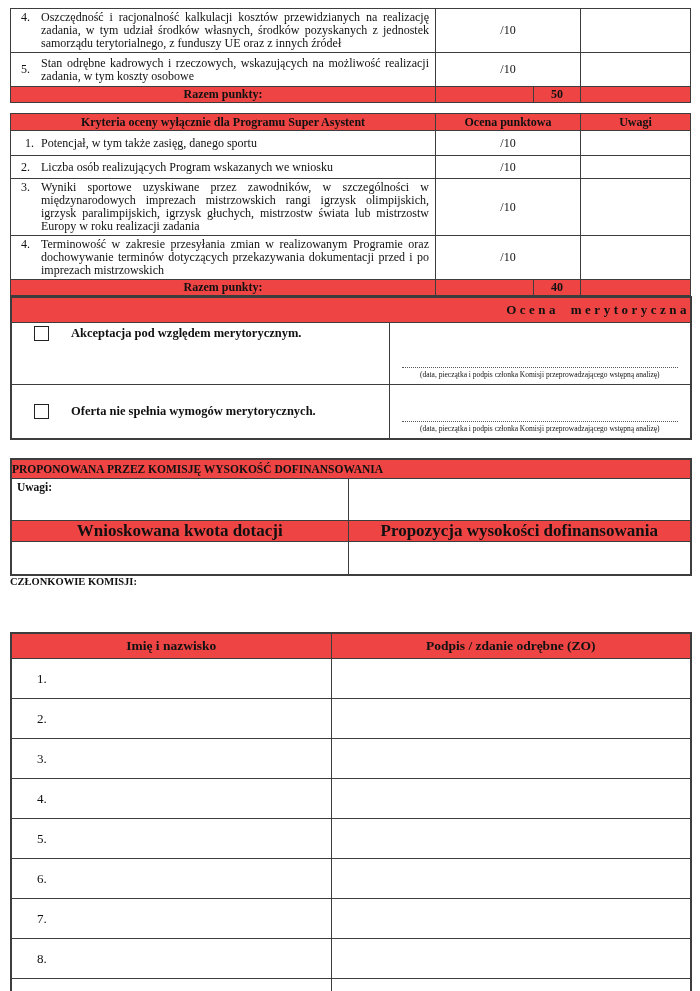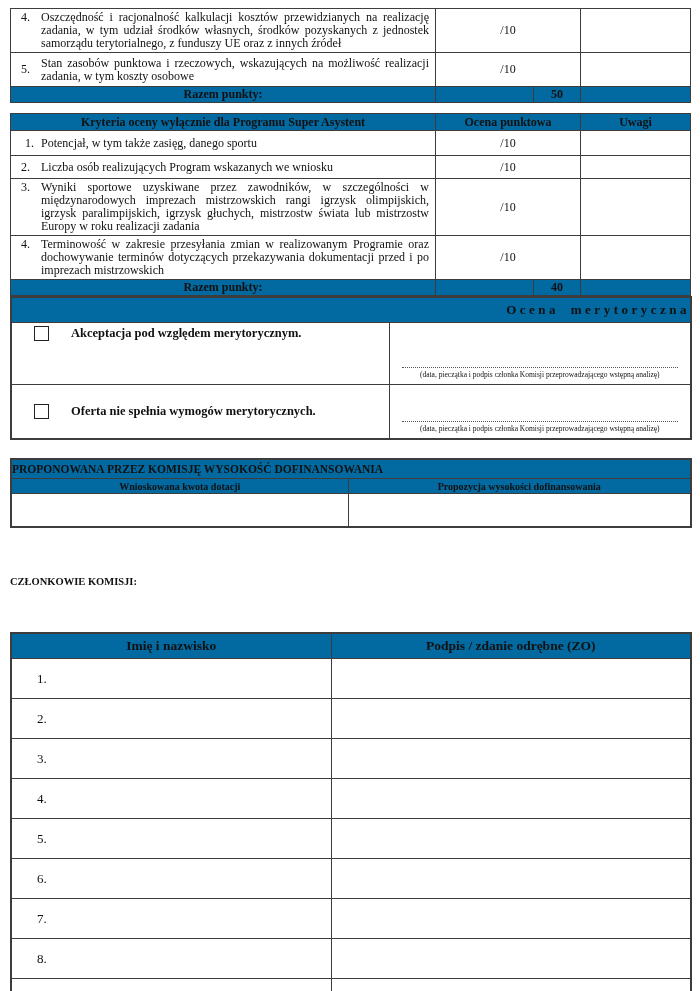--- a/index.html
+++ b/index.html
@@ -4,21 +4,21 @@
 <style>
   html,body { margin:0; padding:0; background:#ffffff; }
   .page {
     position:relative; width:700px; height:991px; background:#ffffff;
     font-family:"Liberation Serif", serif; color:#111; overflow:hidden;
   }
   table { border-collapse:collapse; table-layout:fixed; width:680px; }
   td { border:1px solid #3d3d3d; padding:0; vertical-align:middle; overflow:hidden; }
   .tbl { position:absolute; left:10px; }
   .outer { border:2px solid #3d3d3d; }
-  .gray { background:#0369a1; }
+  .gray { background:#ef4444; }
 
   
   .crit-cell { display:flex; align-items:flex-start; padding:2px 6px 2px 4px;
                font-size:12px; line-height:13px; }
   .crit-cell.vcenter { align-items:center; }
   .num { flex:none; width:26px; padding-left:6px; box-sizing:border-box; }
   .num.indent { padding-left:10px; }
   .crit-text { flex:1; text-align:justify; }
   .score-cell { text-align:center; font-size:12px; }
   .hdr-cell { text-align:center; font-weight:bold; font-size:12px; }
@@ -34,21 +34,21 @@
               border:1.5px solid #222; background:#fff; margin-right:22px; }
   .merit-label { font-weight:bold; font-size:12.5px; }
   .merit-right { vertical-align:bottom; }
   .sig-block { padding:0 12px 5px 12px; }
   .dotline { border-bottom:1.5px dotted #555; height:10px; }
   .sig-caption { font-size:7.5px; text-align:center; padding-top:2px; white-space:nowrap; }
 
   
   .fund-title { text-align:left; font-weight:bold; font-size:11.5px; }
   .uwagi-cell { vertical-align:top; padding:2px 5px; font-weight:bold; font-size:11.5px; }
-  .fund-col-hdr { text-align:center; font-weight:bold; font-size:10px; }
+  .fund-col-hdr { text-align:center; font-weight:bold; font-size:17px; }
 
   
   .comm-label { position:absolute; left:10px; top:576px; font-weight:bold; font-size:10.5px; }
   .comm-hdr { text-align:center; font-weight:bold; font-size:13.5px; }
   .comm-num { padding-left:25px; font-size:13px; }
 </style>
 </head>
 <body>
 
 <div class="page">
@@ -68,21 +68,21 @@
           <span class="crit-text">Oszczędność i racjonalność kalkulacji kosztów przewidzianych na realizację zadania, w tym udział środków własnych, środków pozyskanych z jednostek samorządu terytorialnego, z funduszy UE oraz z innych źródeł</span>
         </div>
       </td>
       <td colspan="2" class="score-cell">/10</td>
       <td></td>
     </tr>
     <tr>
       <td style="height:33px;">
         <div class="crit-cell vcenter">
           <span class="num">5.</span>
-          <span class="crit-text">Stan zasobów punktowa i rzeczowych, wskazujących na możliwość realizacji zadania, w tym koszty osobowe</span>
+          <span class="crit-text">Stan odrębne kadrowych i rzeczowych, wskazujących na możliwość realizacji zadania, w tym koszty osobowe</span>
         </div>
       </td>
       <td colspan="2" class="score-cell">/10</td>
       <td></td>
     </tr>
     <tr>
       <td class="gray razem-label" style="height:15px;">Razem punkty:</td>
       <td class="gray"></td>
       <td class="gray razem-val">50</td>
       <td class="gray"></td>
@@ -195,20 +195,24 @@
   <table class="tbl outer" style="top:458px;">
     <colgroup>
         <col style="width:337px">
         <col style="width:343px">
       </colgroup>
     <tbody>
         <tr>
       <td colspan="2" class="gray fund-title" style="height:18px;">PROPONOWANA PRZEZ KOMISJĘ WYSOKOŚĆ DOFINANSOWANIA</td>
     </tr>
     <tr>
+      <td class="uwagi-cell" style="height:37px;">Uwagi:</td>
+      <td></td>
+    </tr>
+    <tr>
       <td class="gray fund-col-hdr" style="height:14px;">Wnioskowana kwota dotacji</td>
       <td class="gray fund-col-hdr">Propozycja wysokości dofinansowania</td>
     </tr>
     <tr>
       <td style="height:32px;"></td>
       <td></td>
     </tr>
   </tbody>
     </table>
 

